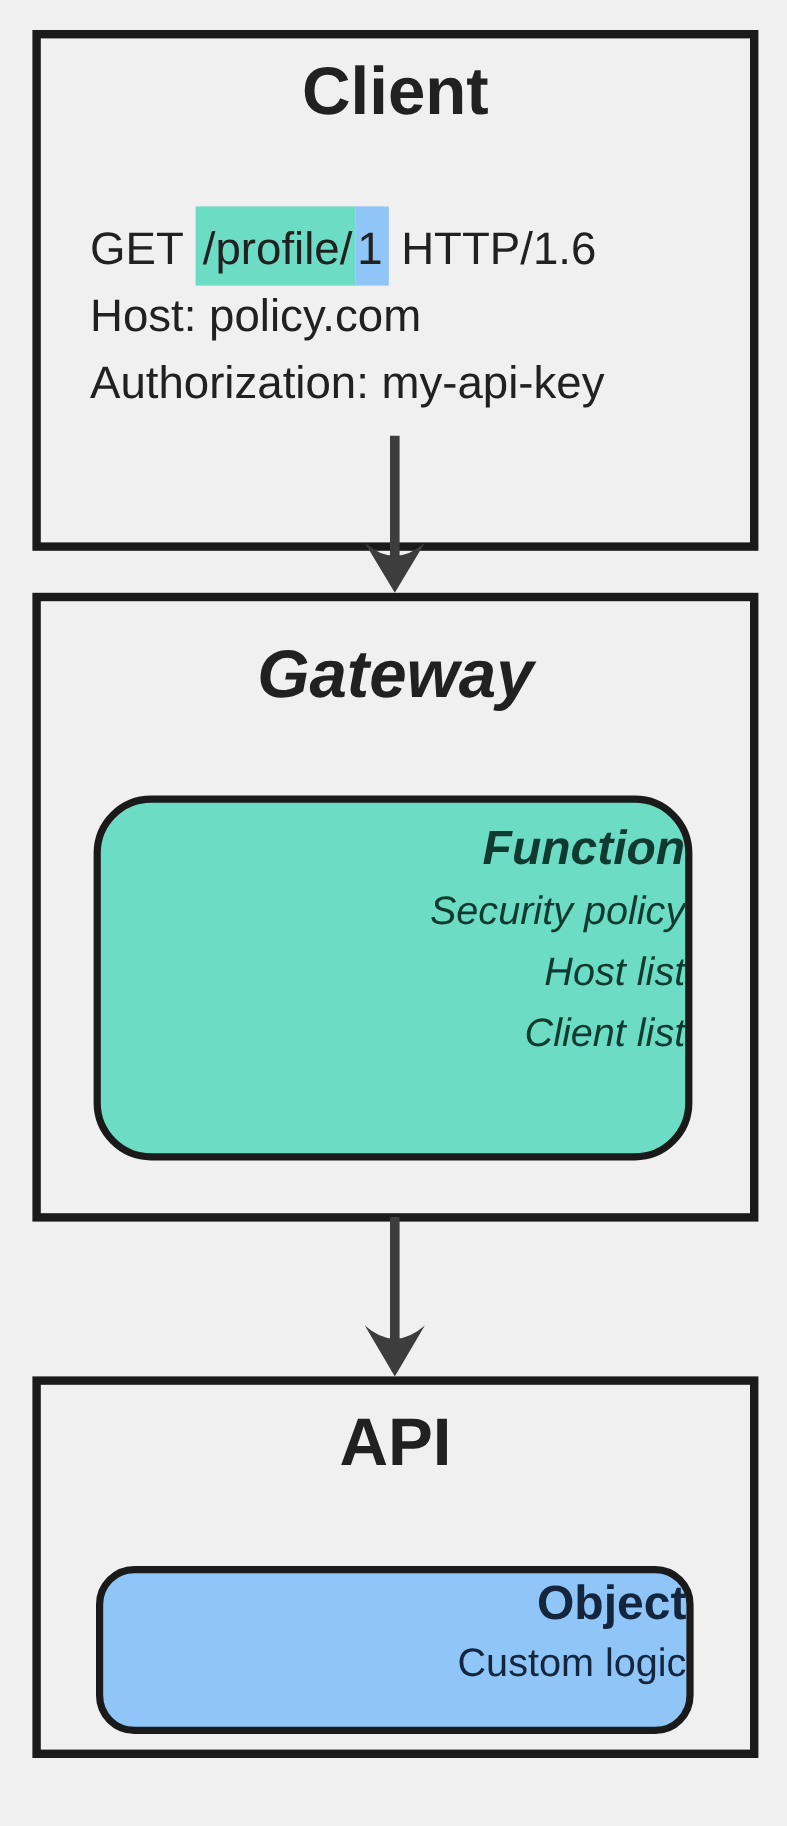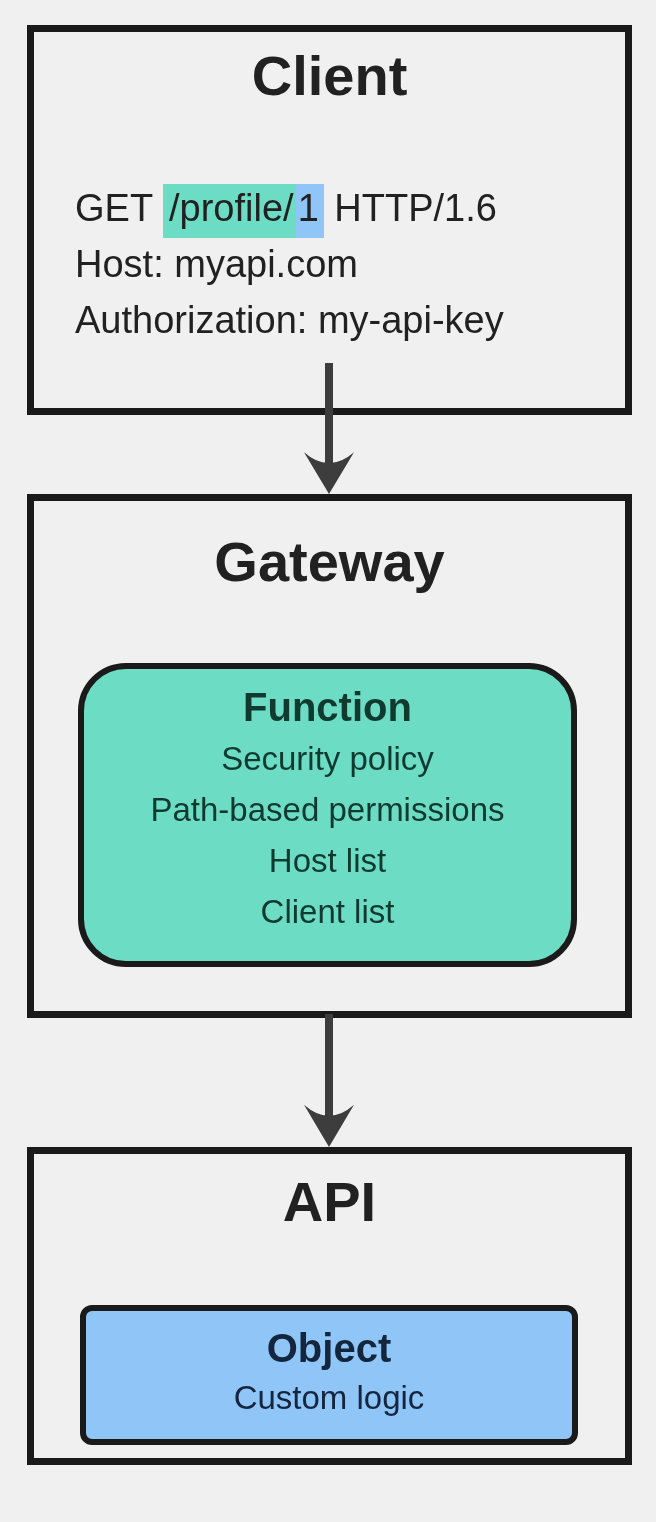--- a/index.html
+++ b/index.html
@@ -23,68 +23,67 @@
     color: var(--text, #212121);
     overflow: hidden;
   }
   .box {
     position: absolute;
     left: 27px;
     width: 605px;
     border: 7px solid var(--box-border, #1A1A1A);
     background: var(--background, #F0F0F0);
   }
-  .box-client  { top: 25px;   height: 390px; }
-  .box-gateway { top: 494px;  height: 524px; }
+  .box-client  { top: 25px;   height: 434px; }
+  .box-gateway { top: 494px;  height: 524px; font-style: italic; }
   .box-api     { top: 1147px; height: 318px; }
 
   .box-title {
     text-align: center;
     font-size: 56px;
     line-height: 64px;
     font-weight: 700;
     color: var(--text, #212121);
   }
   .box-client  .box-title { margin-top: 12px; }
   .box-gateway .box-title { margin-top: 29px; }
   .box-api     .box-title { margin-top: 16px; }
 
   .request {
     margin: 72px 20px 0 41px;
     font-size: 38px;
     line-height: 56px;
     color: var(--text, #212121);
     white-space: nowrap;
   }
-  .hl { padding-top: 3px; padding-bottom: 9px; }
+  .hl { padding-top: 15px; padding-bottom: 9px; }
   .hl-teal { background: var(--teal-fill, #6CDCC4); padding-left: 6px; padding-right: 2px; }
   .hl-blue { background: var(--blue-fill, #90C5F8); padding-left: 2px; padding-right: 5px; }
 
   .pill {
     position: relative;
     border: 6px solid var(--box-border, #1A1A1A);
-    text-align: center;
+    text-align: right;
   }
   .pill-teal {
     margin: 69px 0 0 44px;
     width: 499px;
     height: 304px;
     border-radius: 48px;
     background: var(--teal-fill, #6CDCC4);
     color: var(--teal-text, #103A30);
     padding-top: 13px;
   }
   .pill-blue {
     margin: 71px 0 0 46px;
     width: 498px;
     height: 140px;
-    border-radius: 12px;
+    border-radius: 32px;
     background: var(--blue-fill, #90C5F8);
     color: var(--blue-text, #14253E);
-    padding-top: 12px;
   }
   .pill-title { font-size: 40px; font-weight: 700; line-height: 51px; }
   .pill-item  { font-size: 33px; line-height: 51px; }
   .pill-blue .pill-title, .pill-blue .pill-item { line-height: 50px; }
 
   .arrow {
     position: absolute;
     left: 301px;
     width: 56px;
     display: block;
@@ -94,36 +93,35 @@
 </style>
 </head>
 <body>
 
 <div class="canvas">
 
   <section class="box box-client">
     <h2 class="box-title">Client</h2>
     <div class="request">
       <div class="req-line"><span>GET </span><span class="hl hl-teal">/profile/</span><span class="hl hl-blue">1</span><span> HTTP/1.6</span></div>
-      <div class="req-line">Host: myapi.com</div>
+      <div class="req-line">Host: policy.com</div>
       <div class="req-line">Authorization: my-api-key</div>
     </div>
   </section>
 
   <svg class="arrow arrow-1" viewBox="0 0 56 132" preserveAspectRatio="none" aria-hidden="true">
     <line x1="28" y1="0" x2="28" y2="102" stroke="var(--arrow, #3D3D3D)" stroke-width="8"></line>
     <path d="M 28 132 L 3 90 Q 28 112 53 90 Z" fill="var(--arrow, #3D3D3D)"></path>
   </svg>
 
   <section class="box box-gateway">
     <h2 class="box-title">Gateway</h2>
     <div class="pill pill-teal">
       <div class="pill-title">Function</div>
       <div class="pill-item">Security policy</div>
-      <div class="pill-item">Path-based permissions</div>
       <div class="pill-item">Host list</div>
       <div class="pill-item">Client list</div>
     </div>
   </section>
 
   <svg class="arrow arrow-2" viewBox="0 0 56 132" preserveAspectRatio="none" aria-hidden="true">
     <line x1="28" y1="0" x2="28" y2="102" stroke="var(--arrow, #3D3D3D)" stroke-width="8"></line>
     <path d="M 28 132 L 3 90 Q 28 112 53 90 Z" fill="var(--arrow, #3D3D3D)"></path>
   </svg>
 

